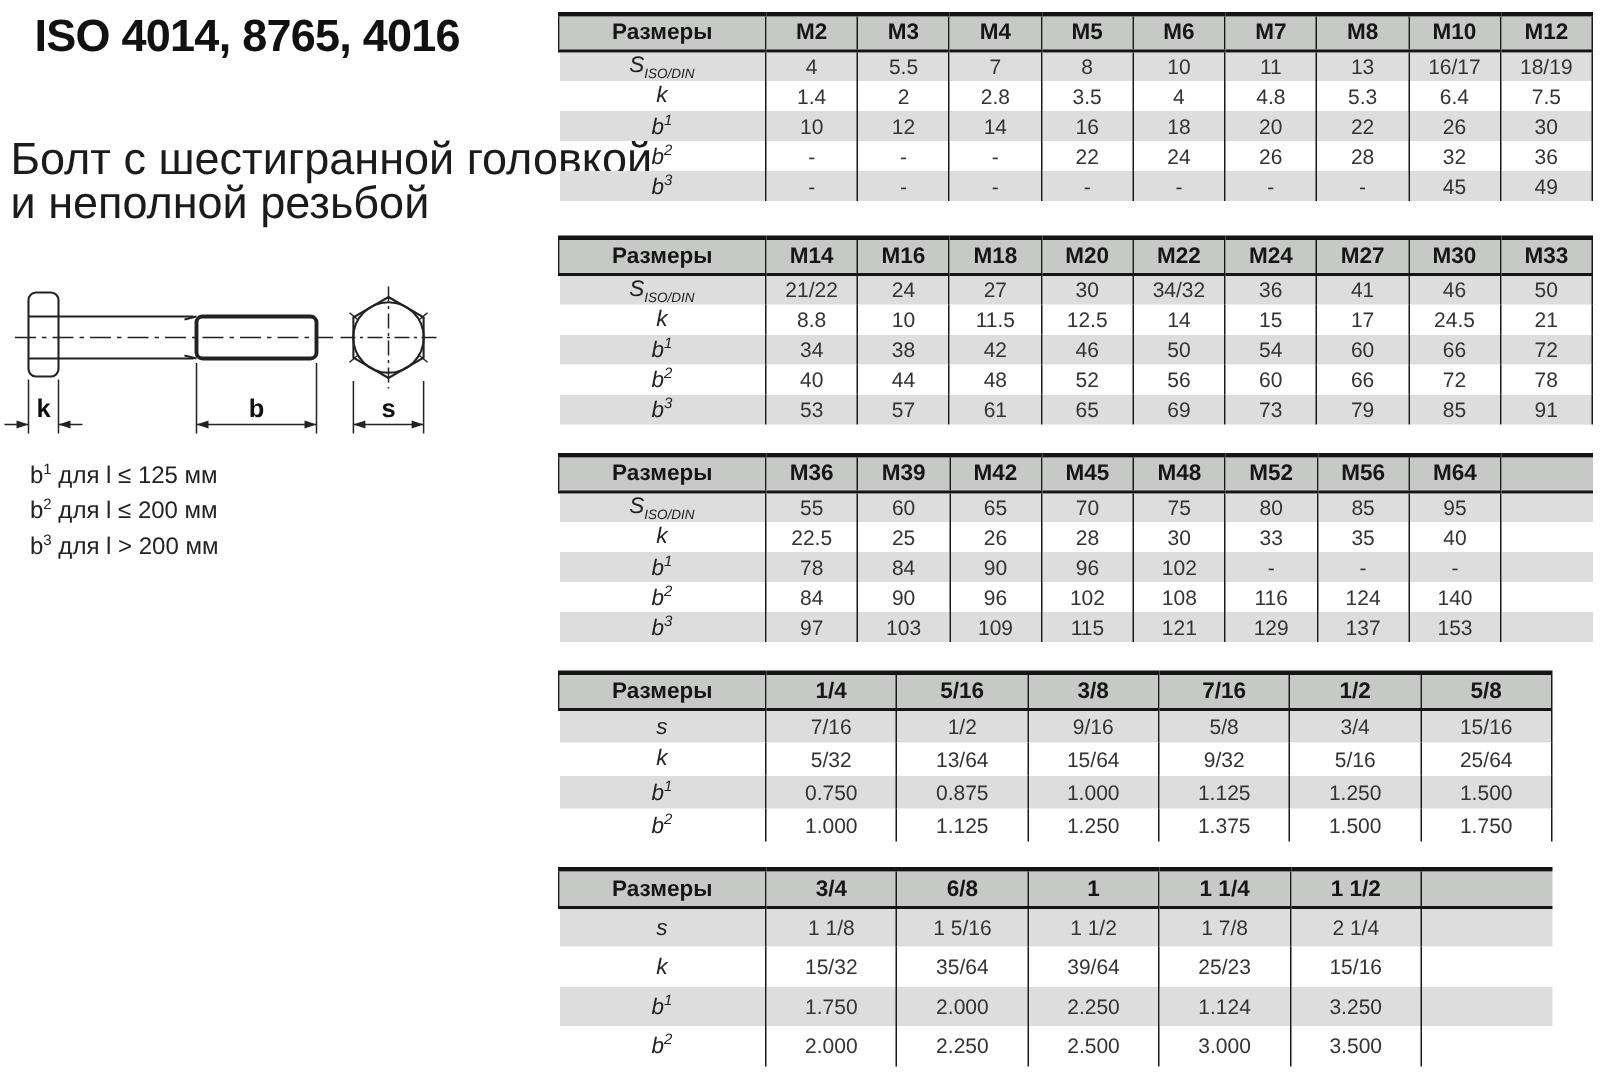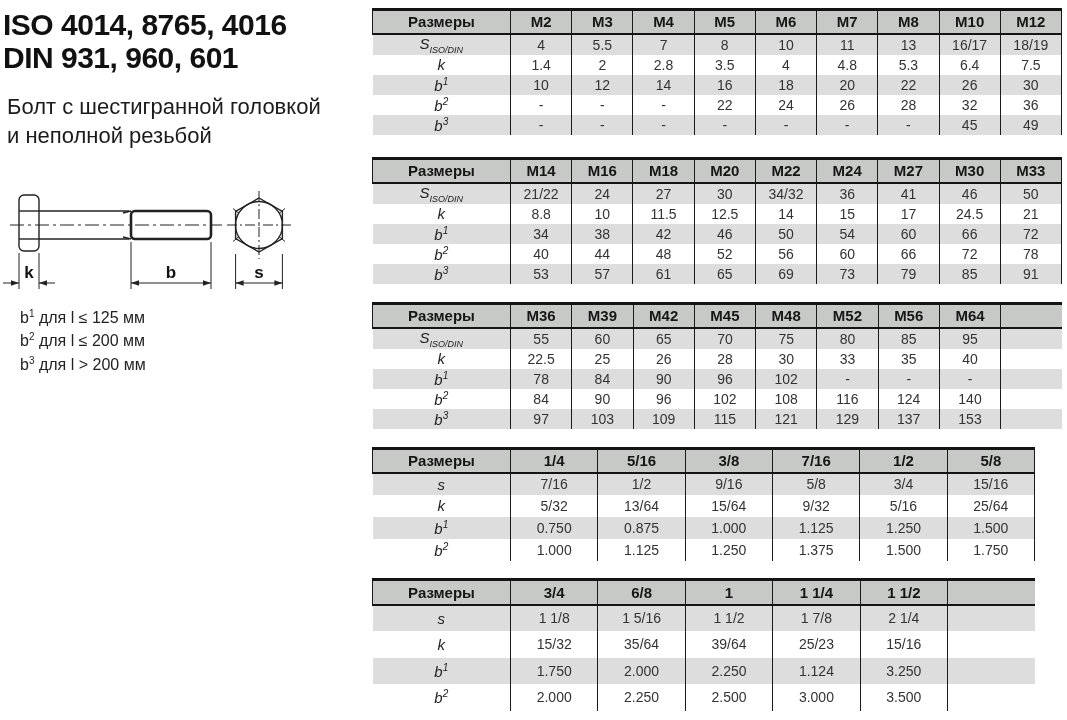--- a/index.html
+++ b/index.html
@@ -4,23 +4,23 @@
 <style>
   :root{
     --hdr:#c7c9c7; --alt:#dcdddc; --bd:#1a1a1a;
   }
   html,body{margin:0;padding:0;}
   body{
     width:1067px;height:720px;background:#ffffff;position:relative;overflow:hidden;
     font-family:"Liberation Sans", sans-serif;color:#1c1c1c;
   }
   
-  .title-block{position:absolute;left:3px;top:8px;}
+  .title-block{position:absolute;left:23px;top:8px;}
   .title-line{font-size:30px;font-weight:700;line-height:33px;letter-spacing:-0.5px;color:#111;}
-  .subtitle-block{position:absolute;left:7px;top:92px;font-size:22px;line-height:29px;color:#1b1b1b;}
+  .subtitle-block{position:absolute;left:7px;top:92px;font-size:30px;line-height:29px;color:#1b1b1b;}
   .footnotes{position:absolute;left:20px;top:304px;font-size:16px;line-height:19px;color:#222;}
   .footnotes sup{font-size:10px;}
   
   .drawing{position:absolute;left:0px;top:186px;}
   
   .tables-area{position:absolute;left:372px;top:0px;width:695px;height:560px;}
   table.dtable{position:absolute;left:0;border-collapse:collapse;table-layout:fixed;}
   table.dtable th, table.dtable td{
     padding:0;text-align:center;vertical-align:middle;
     border-right:1.3px solid var(--bd);
@@ -39,21 +39,20 @@
   table.dtable td.lbl sup{font-size:10px;}
   table.last-open tr > *:last-child{border-right:none;}
 </style>
 </head>
 <body>
 
 <div class="page">
 
   <div class="title-block">
     <div class="title-line">ISO 4014, 8765, 4016</div>
-    <div class="title-line">DIN 931, 960, 601</div>
   </div>
 
   <div class="subtitle-block">
     <span>Болт с шестигранной головкой</span><br>
     <span>и неполной резьбой</span>
   </div>
 
   <svg class="drawing" width="320" height="125" viewBox="0 0 320 125">
     <g stroke="#222" fill="none" stroke-width="1.4">
 

